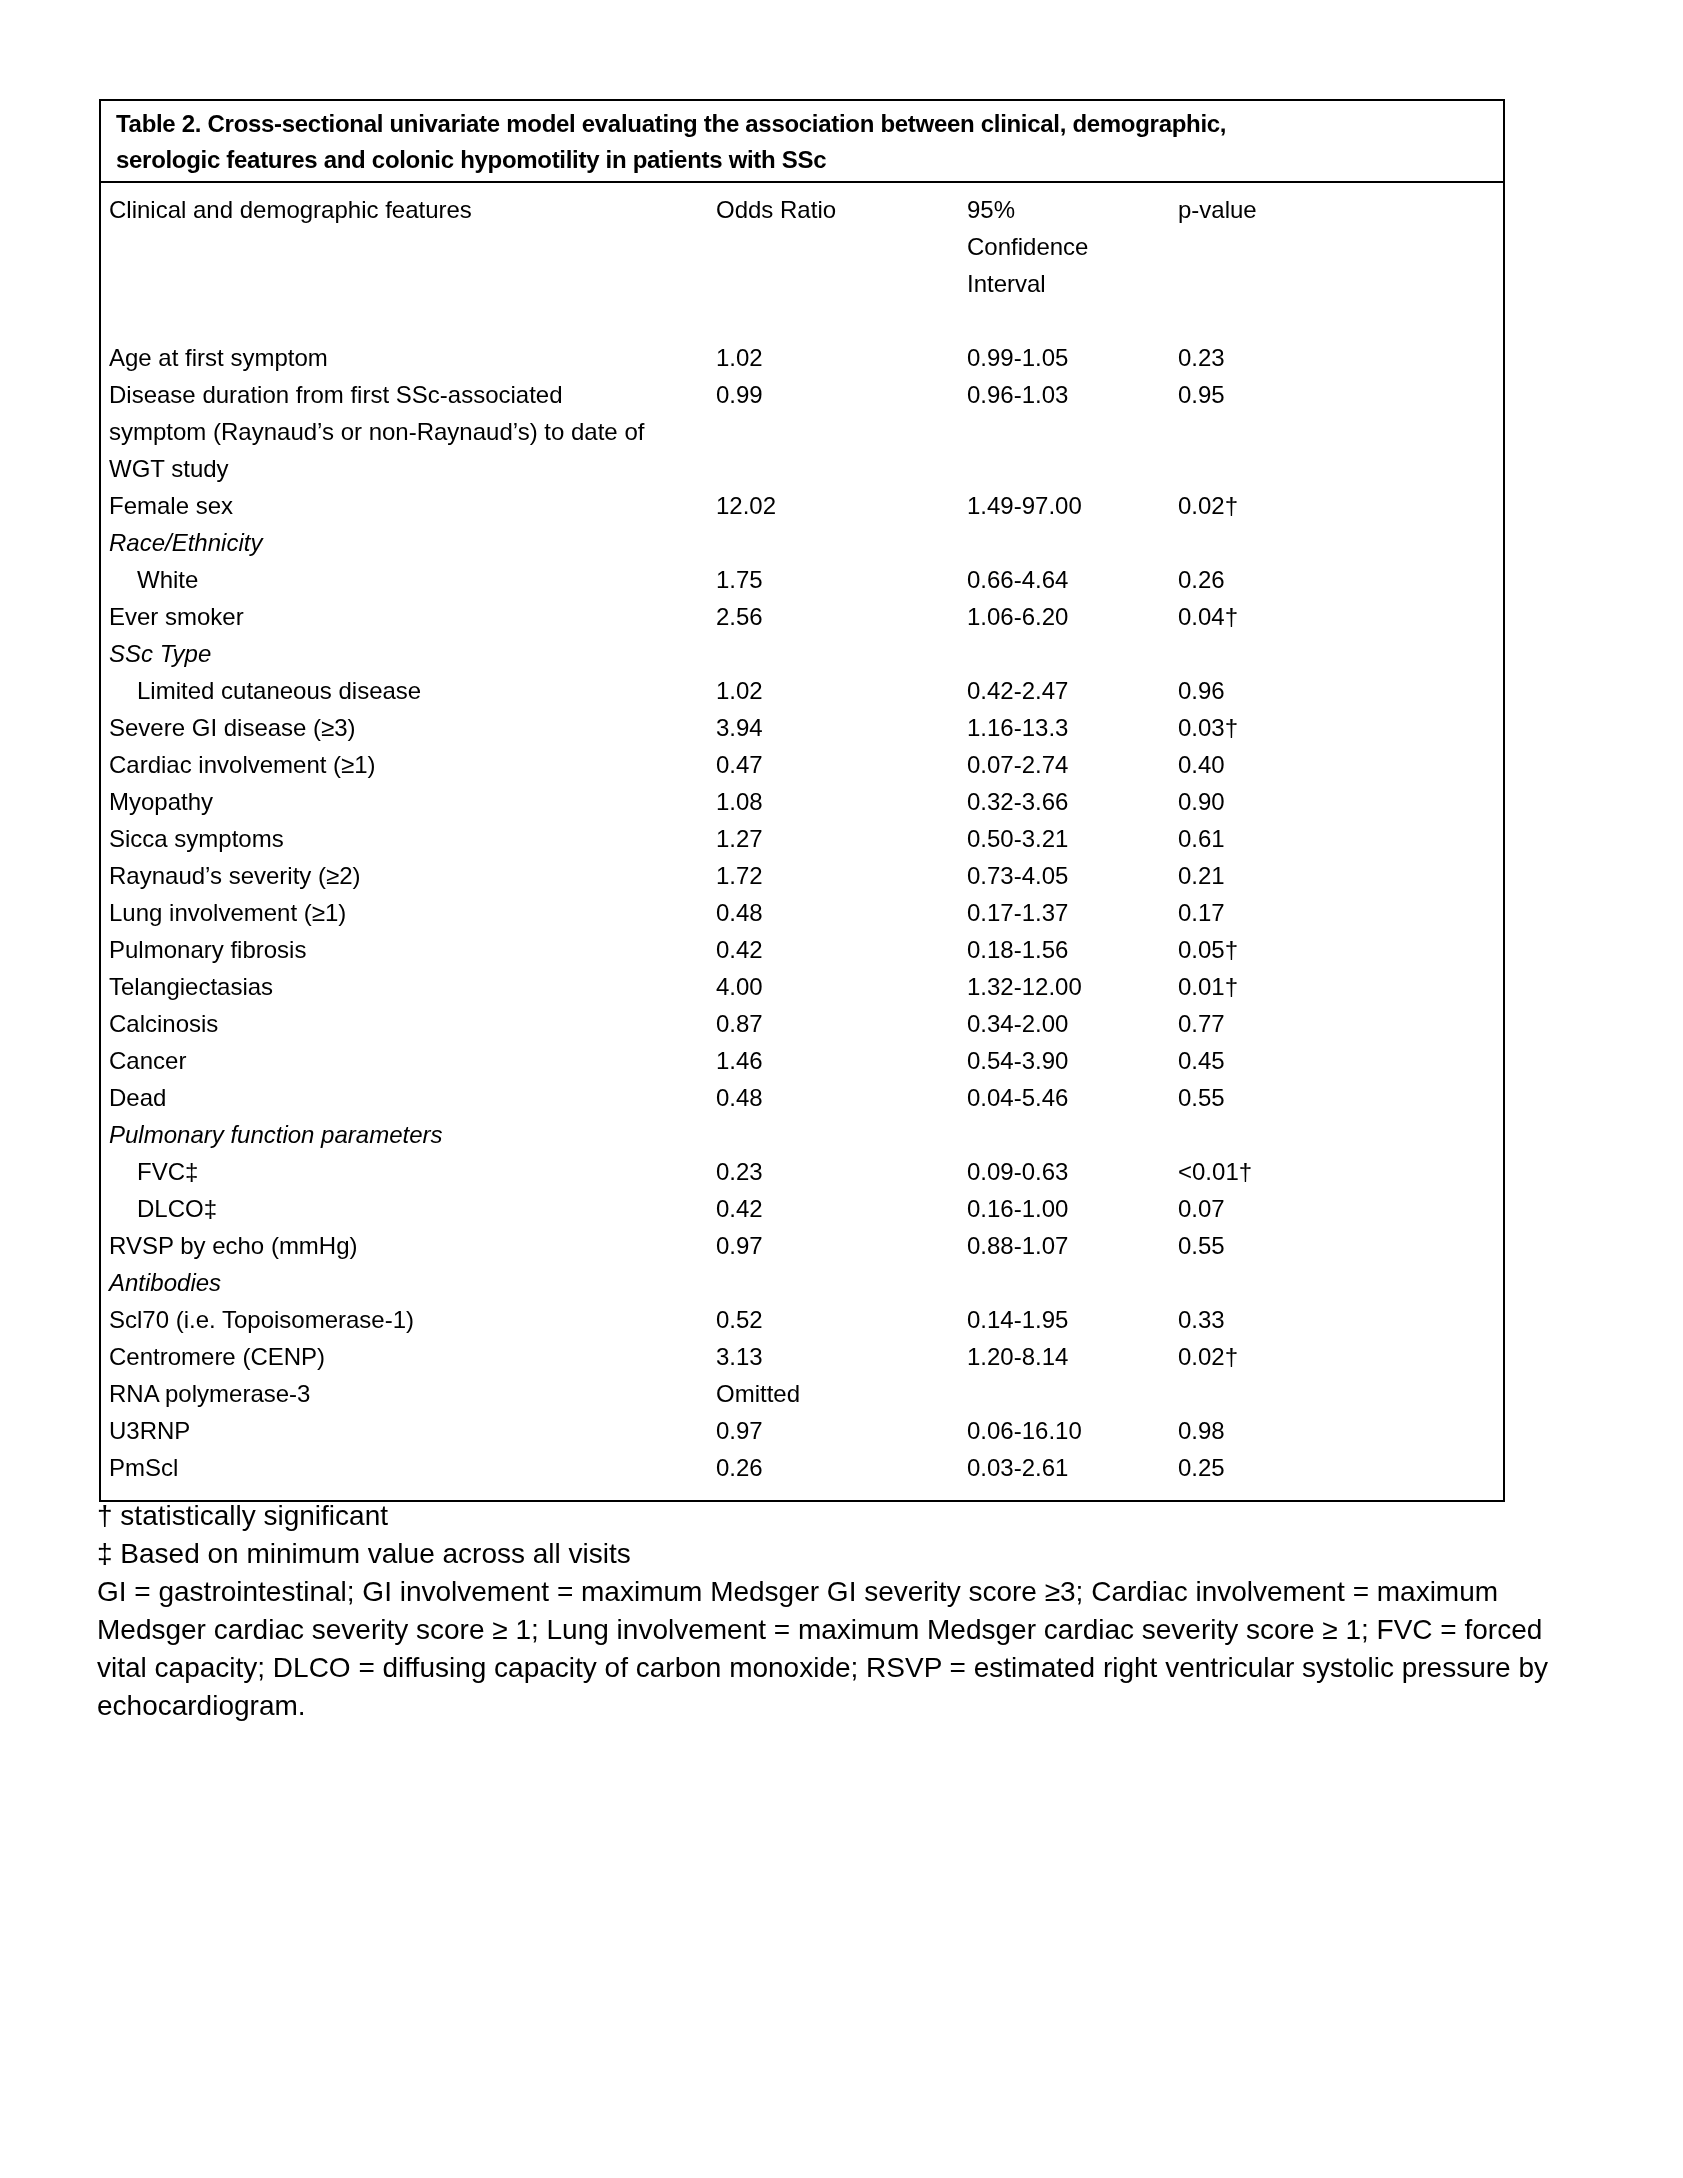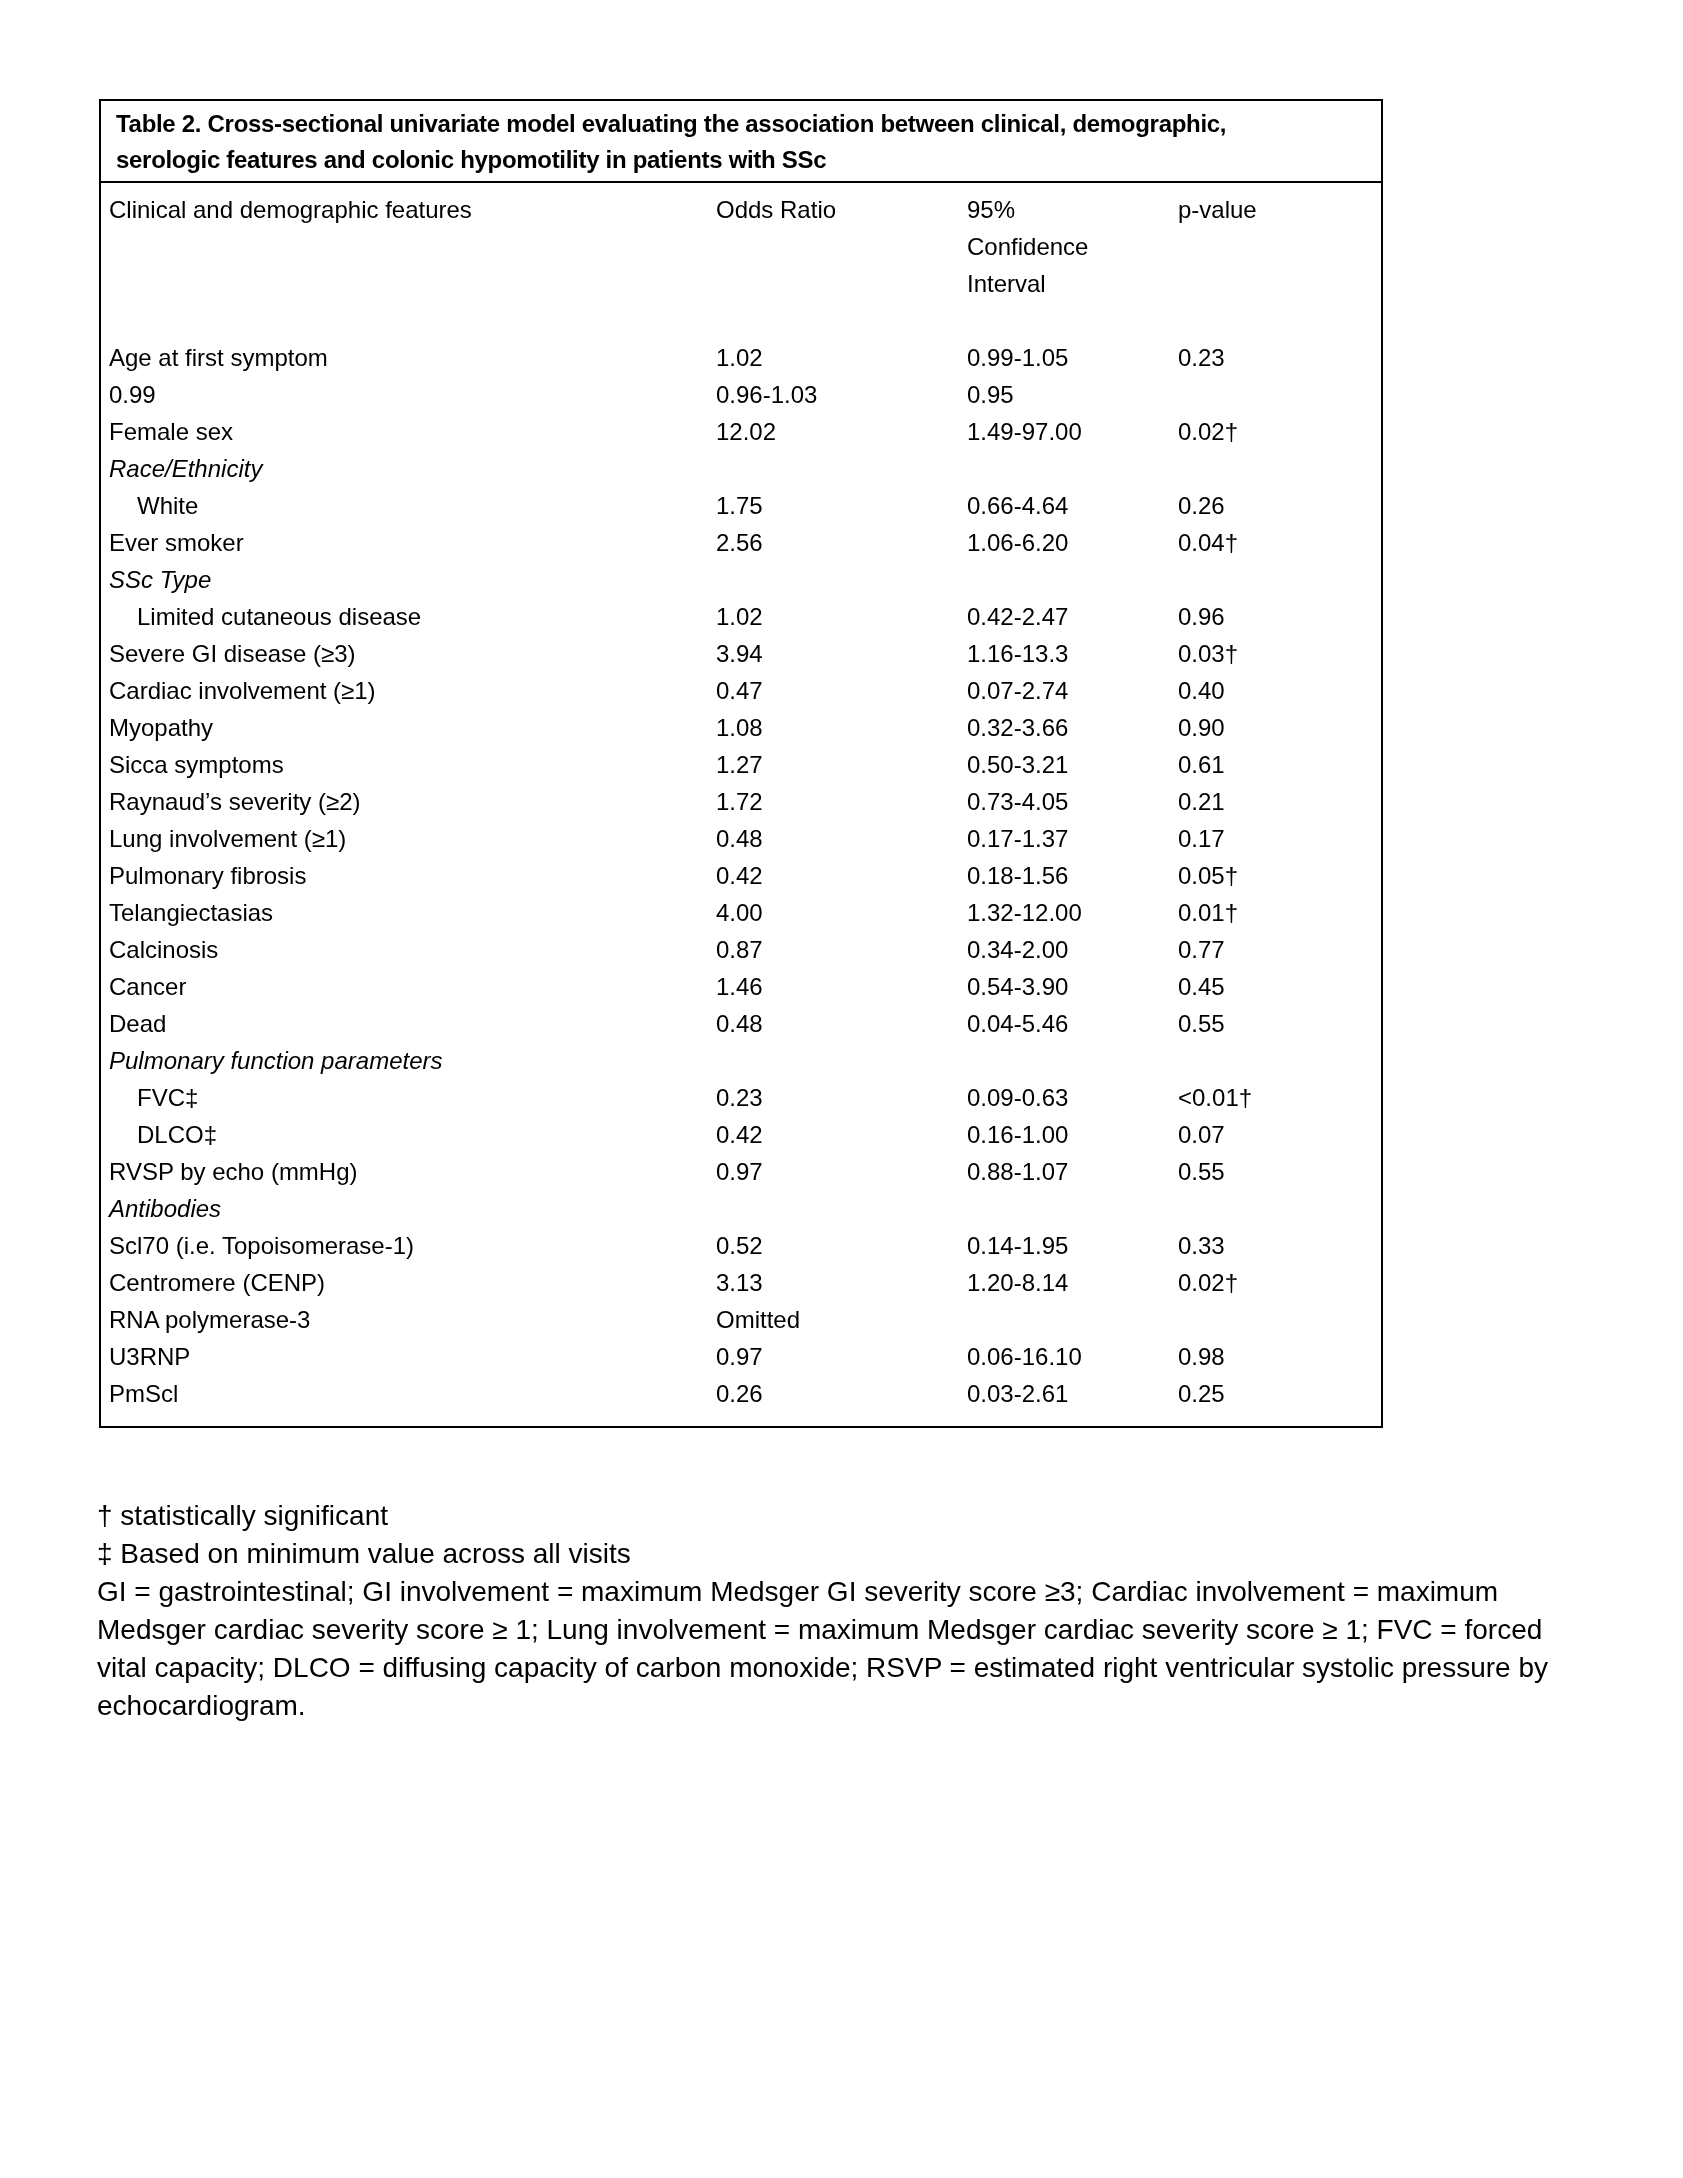--- a/index.html
+++ b/index.html
@@ -11,21 +11,21 @@
     width: 1683px;
     height: 2178px;
     position: relative;
     font-family: "Liberation Sans", "DejaVu Sans", sans-serif;
     color: #000000;
   }
   .table-box {
     position: absolute;
     left: 99px;
     top: 99px;
-    width: 1284px;
+    width: 1406px;
     box-sizing: border-box;
     border: 2px solid #000000;
     background: #ffffff;
   }
   .table-title {
     padding: 5px 15px 3px 15px;
     border-bottom: 2px solid #000000;
     font-weight: 700;
     font-size: 24px;
     letter-spacing: -0.3px;
@@ -74,20 +74,21 @@
       <div class="c-p">p-value</div>
     </div>
     <div class="tbody">
         <div class="trow">
           <div class="c-label">Age at first symptom</div>
           <div class="c-or">1.02</div>
           <div class="c-ci">0.99-1.05</div>
           <div class="c-p">0.23</div>
         </div>
         <div class="trow">
+          <div class="c-label">Disease duration from first SSc-associated symptom (Raynaud’s or non-Raynaud’s) to date of WGT study</div>
           <div class="c-or">0.99</div>
           <div class="c-ci">0.96-1.03</div>
           <div class="c-p">0.95</div>
         </div>
         <div class="trow">
           <div class="c-label">Female sex</div>
           <div class="c-or">12.02</div>
           <div class="c-ci">1.49-97.00</div>
           <div class="c-p bold-p">0.02†</div>
         </div>

